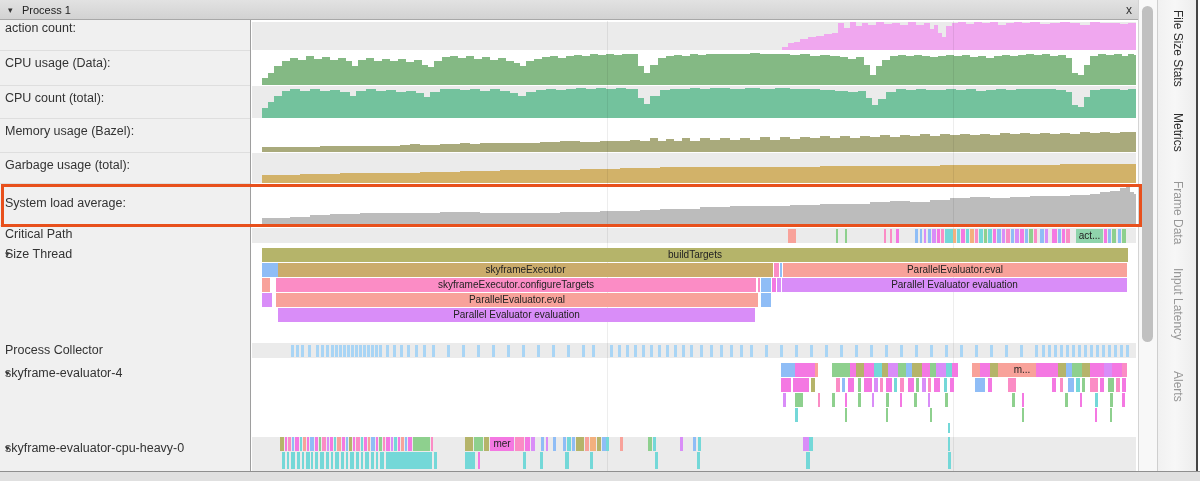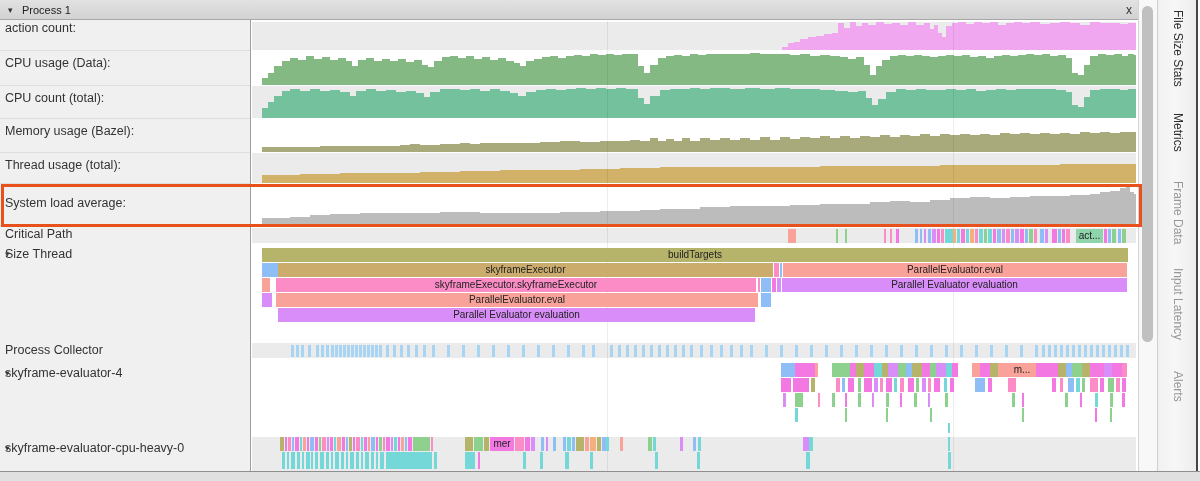--- a/index.html
+++ b/index.html
@@ -61,21 +61,21 @@
     <span class="proc-title">Process 1</span>
     <span class="proc-close">x</span>
   </div>
 
   <div class="label-col"></div>
 
   <div class="clabel" style="top: 21px;">action count:</div>
   <div class="clabel" style="top: 56px;">CPU usage (Data):</div>
   <div class="clabel" style="top: 91px;">CPU count (total):</div>
   <div class="clabel" style="top: 124px;">Memory usage (Bazel):</div>
-  <div class="clabel" style="top: 158px;">Thread usage (total):</div>
+  <div class="clabel" style="top: 158px;">Garbage usage (total):</div>
   <div class="clabel" style="top: 196px;">System load average:</div>
 
   <div class="tlabel" style="top: 227px;">
       <span class="arr"></span>
       <span>Critical Path</span>
     </div>
   <div class="tlabel" style="top: 247px;">
       <span class="arr">▾</span>
       <span>Size Thread</span>
     </div>
@@ -185,21 +185,21 @@
       <div class="slice" style="left: 1112px; top: 229px; width: 4px; height: 14px; line-height: 14px; background: rgb(142, 208, 142);"></div>
       <div class="slice" style="left: 1118px; top: 229px; width: 3px; height: 14px; line-height: 14px; background: rgb(143, 189, 246);"></div>
       <div class="slice" style="left: 1122px; top: 229px; width: 4px; height: 14px; line-height: 14px; background: rgb(142, 208, 142);"></div>
       <div class="slice" style="left: 262px; top: 248px; width: 866px; height: 14px; line-height: 14px; background: rgb(181, 180, 106);">buildTargets</div>
       <div class="slice" style="left: 262px; top: 263px; width: 16px; height: 14px; line-height: 14px; background: rgb(143, 189, 246);"></div>
       <div class="slice" style="left: 278px; top: 263px; width: 495px; height: 14px; line-height: 14px; background: rgb(203, 172, 108);">skyframeExecutor</div>
       <div class="slice" style="left: 774px; top: 263px; width: 5px; height: 14px; line-height: 14px; background: rgb(251, 140, 197);"></div>
       <div class="slice" style="left: 780px; top: 263px; width: 2px; height: 14px; line-height: 14px; background: rgb(143, 189, 246);"></div>
       <div class="slice" style="left: 783px; top: 263px; width: 344px; height: 14px; line-height: 14px; background: rgb(248, 162, 154);">ParallelEvaluator.eval</div>
       <div class="slice" style="left: 262px; top: 278px; width: 8px; height: 14px; line-height: 14px; background: rgb(248, 162, 154);"></div>
-      <div class="slice" style="left: 276px; top: 278px; width: 480px; height: 14px; line-height: 14px; background: rgb(251, 140, 197);">skyframeExecutor.skyframeExecutor</div>
+      <div class="slice" style="left: 276px; top: 278px; width: 480px; height: 14px; line-height: 14px; background: rgb(251, 140, 197);">skyframeExecutor.configureTargets</div>
       <div class="slice" style="left: 758px; top: 278px; width: 2px; height: 14px; line-height: 14px; background: rgb(251, 140, 197);"></div>
       <div class="slice" style="left: 761px; top: 278px; width: 10px; height: 14px; line-height: 14px; background: rgb(143, 189, 246);"></div>
       <div class="slice" style="left: 772px; top: 278px; width: 4px; height: 14px; line-height: 14px; background: rgb(244, 120, 226);"></div>
       <div class="slice" style="left: 777px; top: 278px; width: 4px; height: 14px; line-height: 14px; background: rgb(217, 141, 248);"></div>
       <div class="slice" style="left: 782px; top: 278px; width: 345px; height: 14px; line-height: 14px; background: rgb(217, 141, 248);">Parallel Evaluator evaluation</div>
       <div class="slice" style="left: 262px; top: 293px; width: 10px; height: 14px; line-height: 14px; background: rgb(217, 141, 248);"></div>
       <div class="slice" style="left: 276px; top: 293px; width: 482px; height: 14px; line-height: 14px; background: rgb(248, 162, 154);">ParallelEvaluator.eval</div>
       <div class="slice" style="left: 761px; top: 293px; width: 10px; height: 14px; line-height: 14px; background: rgb(143, 189, 246);"></div>
       <div class="slice" style="left: 278px; top: 308px; width: 477px; height: 14px; line-height: 14px; background: rgb(217, 141, 248);">Parallel Evaluator evaluation</div>
       <div class="slice" style="left: 781px; top: 363px; width: 14px; height: 14px; line-height: 14px; background: rgb(143, 189, 246);"></div>

